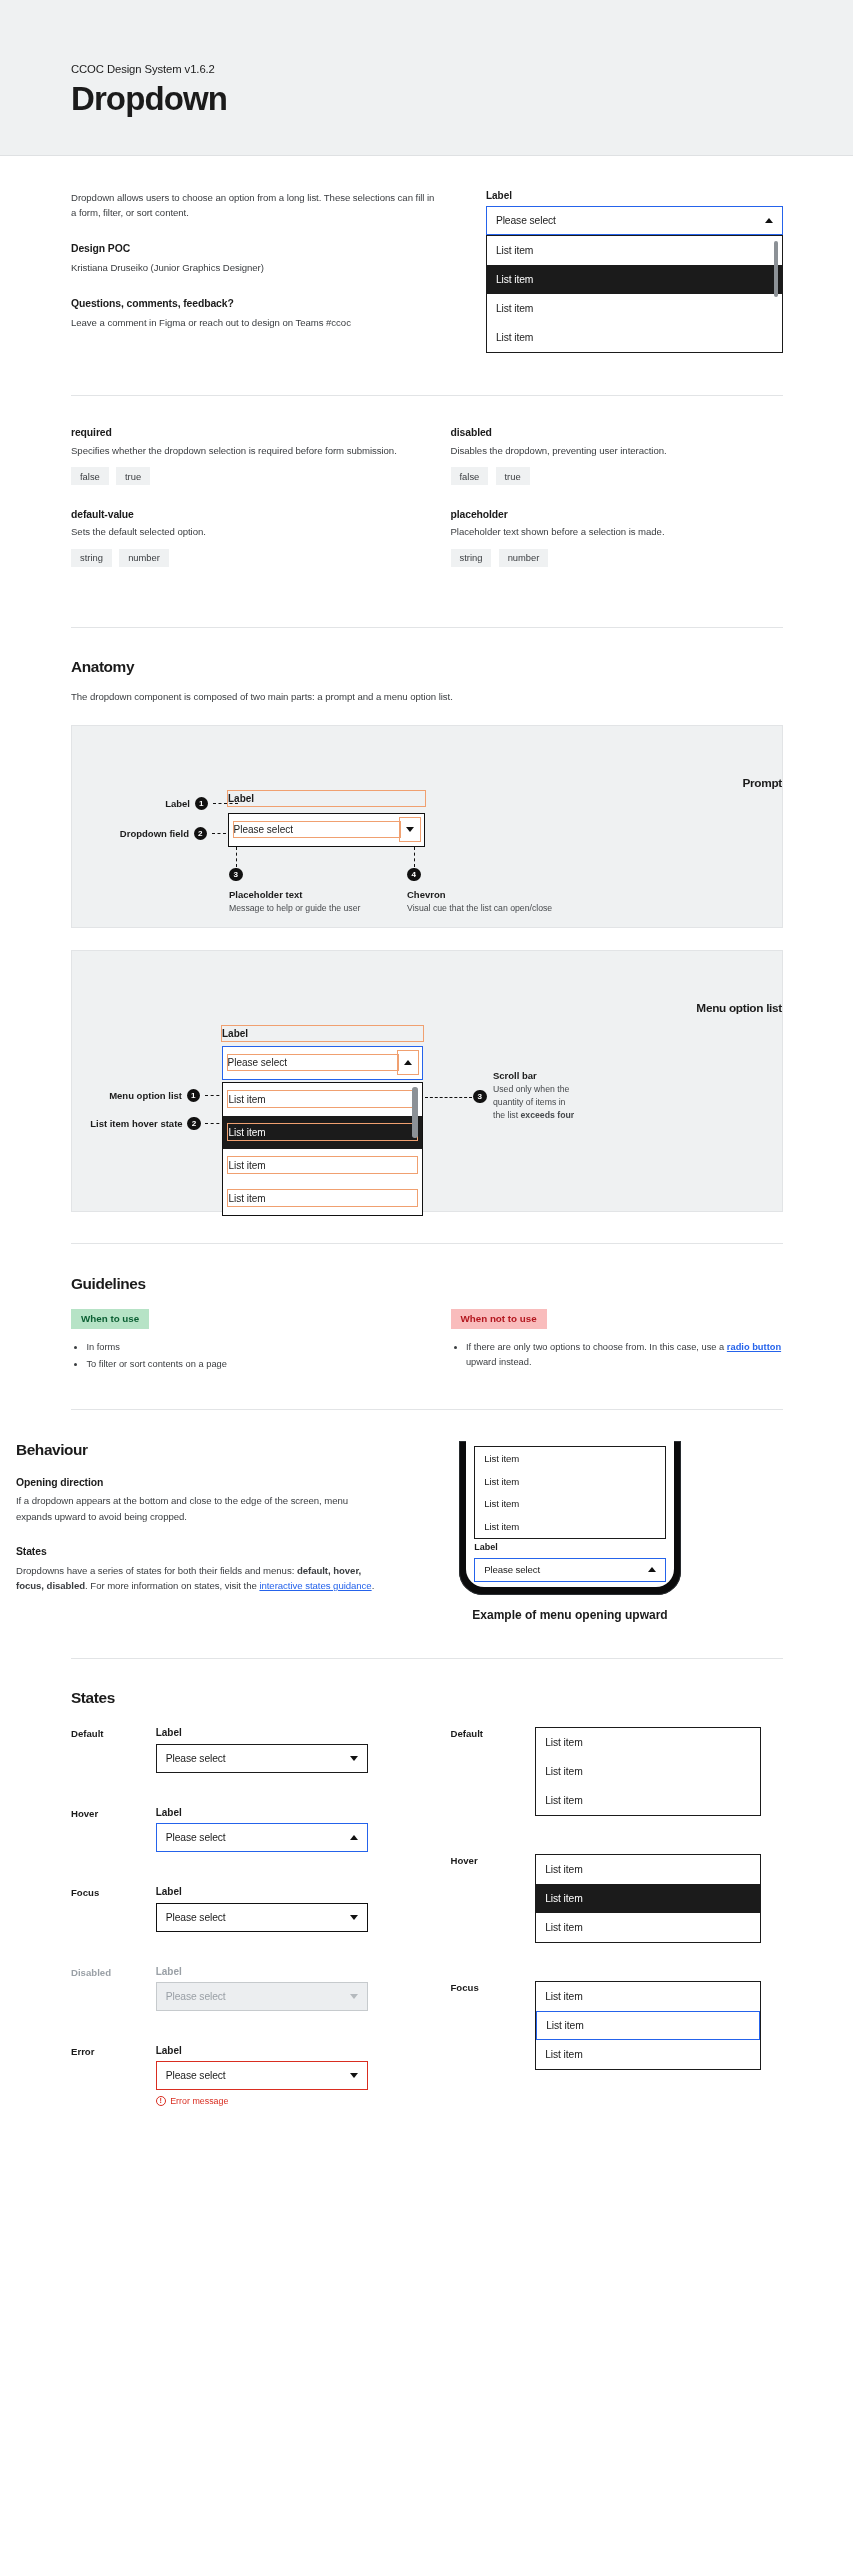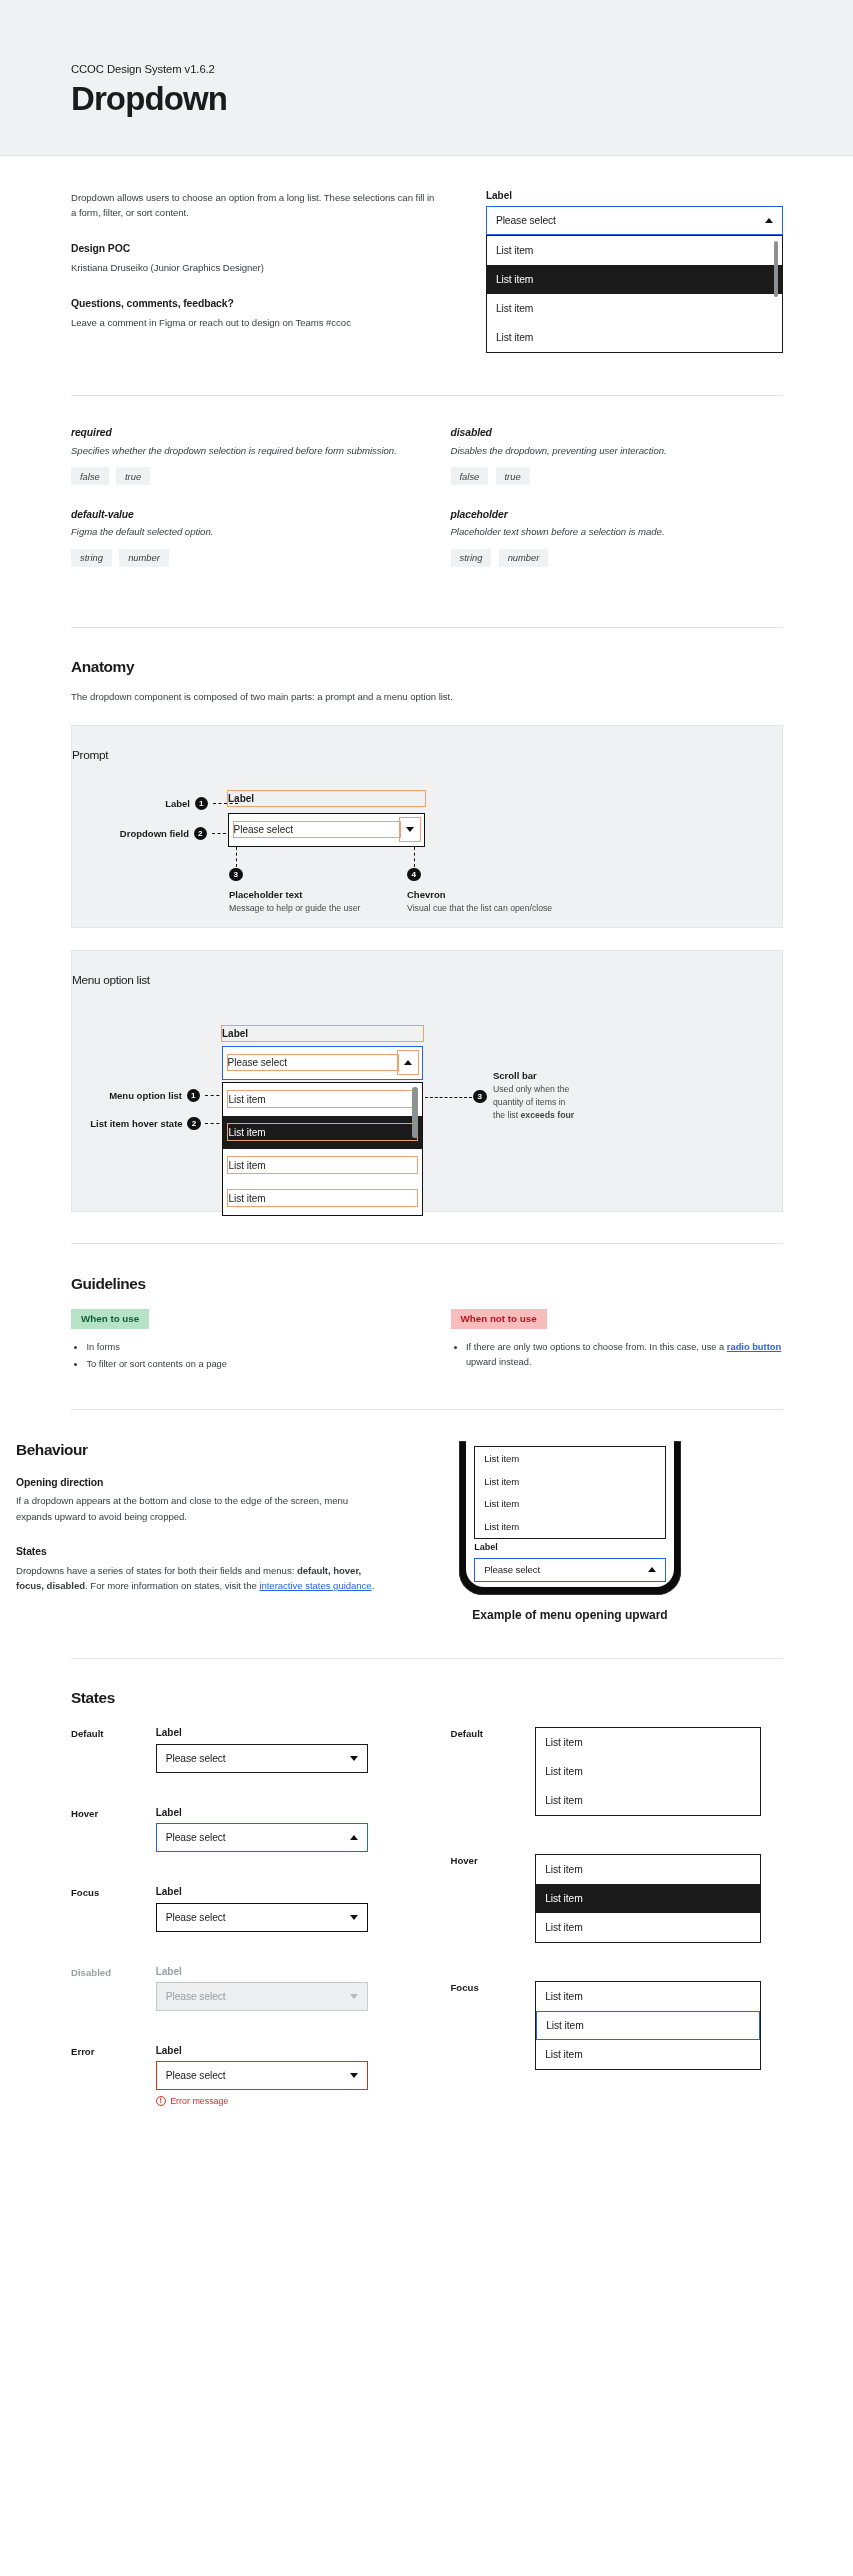--- a/index.html
+++ b/index.html
@@ -55,30 +55,30 @@
 
   .dd-menu { border: 0.9px solid #1b1b1b; border-top: none; background: #fff; position: relative; }
   .dd-menu.boxed { border-top: 0.9px solid #1b1b1b; }
   .dd-item { height: 29px; display: flex; align-items: center; padding: 0 9px; font-size: 10.3px; letter-spacing: -0.1px; }
   .dd-item.hover { background: #1b1b1b; color: #fff; }
   .scrollbar { position: absolute; right: 3.6px; top: 4.5px; width: 4.5px; background: #8c9196; border-radius: 2.7px; }
 
   
   .api { padding-top: 31px; padding-bottom: 36px; }
   .api-grid { display: flex; gap: 47px; }
-  .api-col { width: 369px; font-style: italic; }
+  .api-col { width: 369px; }
   .api-item { margin-bottom: 23.5px; }
   .api-item p.body { margin-top: 4.5px; }
   .chips { margin-top: 9px; display: flex; gap: 7.2px; }
   .chip { background: #eff1f2; padding: 3.6px 9px; font-size: 9.4px; color: #3a3d40; }
 
   
   .anatomy { padding-top: 31px; padding-bottom: 31px; }
   .anat-panel { background: #eff1f2; border: 0.9px solid #e2e4e6; margin-top: 20px; position: relative; }
-  .anat-title { text-align: left; font-size: 11.8px; font-weight: 400; padding-top: 22px; letter-spacing: -0.3px; }
+  .anat-title { text-align: right; font-size: 11.8px; font-weight: 700; padding-top: 22px; letter-spacing: -0.3px; margin-top: 28px; }
   .badge {
     width: 13.6px; height: 13.6px; border-radius: 50%; background: #111; color: #fff;
     font-size: 8.1px; font-weight: 700; display: flex; align-items: center; justify-content: center;
     flex: 0 0 auto;
   }
   .anat-cap-title { font-size: 9.5px; font-weight: 700; }
   .anat-cap-body { font-size: 8.7px; color: #46494c; line-height: 1.5; margin-top: 2.7px; }
   .orange { outline: 0.9px solid #f0a070; }
   .dash-h { border-top: 0.9px dashed #111; height: 0; }
   .dash-v { border-left: 0.9px dashed #111; width: 0; }
@@ -171,21 +171,21 @@
         <div class="api-item">
           <h3 class="sub">required</h3>
           <p class="body">Specifies whether the dropdown selection is required before form submission.</p>
           <div class="chips">
             <span class="chip">false</span>
             <span class="chip">true</span>
           </div>
         </div>
         <div class="api-item">
           <h3 class="sub">default-value</h3>
-          <p class="body">Figma the default selected option.</p>
+          <p class="body">Sets the default selected option.</p>
           <div class="chips">
             <span class="chip">string</span>
             <span class="chip">number</span>
           </div>
         </div>
       </div>
       <div class="api-col">
         <div class="api-item">
           <h3 class="sub">disabled</h3>
           <p class="body">Disables the dropdown, preventing user interaction.</p>

